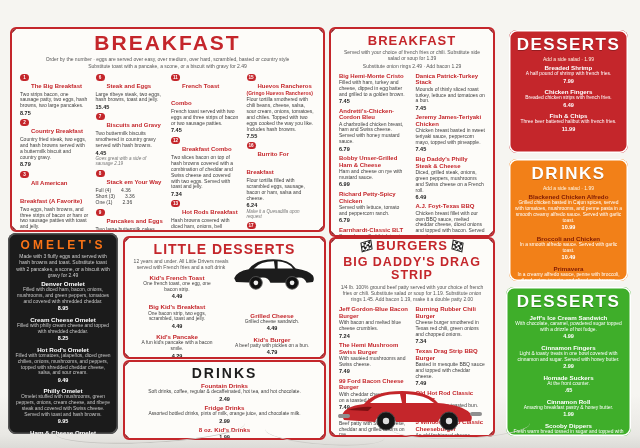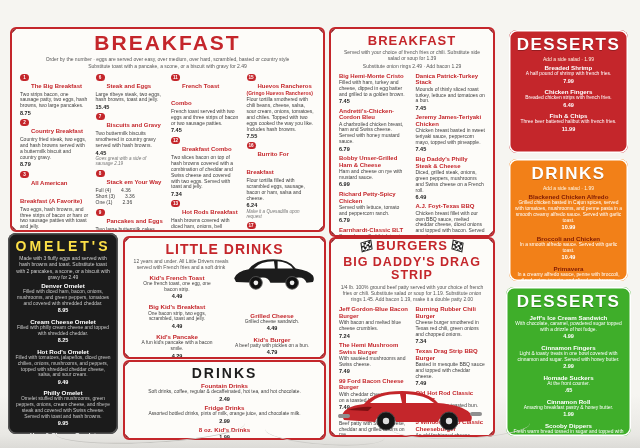--- a/index.html
+++ b/index.html
@@ -18,21 +18,21 @@
   .cdot.bl{left:-3px;bottom:-3px}.cdot.br{right:-3px;bottom:-3px}
   
   .t-red{color:var(--red,#c4262b);}
   h1,h2{margin:0;text-align:center;font-weight:bold;letter-spacing:1px;}
   .title-breakfast{font-size:21px;margin-top:2px;letter-spacing:2px;}
   .title-sandwiches{font-size:13px;margin-top:4px;}
   .title-burgers1{font-size:12.5px;margin-top:3px;line-height:1.05;}
   .title-burgers2{font-size:13px;line-height:1.1;display:flex;align-items:center;justify-content:center;gap:4px;}
   .title-drinks{font-size:14px;color:#1e1e1e;margin-top:3px;letter-spacing:2px;text-align:center;}
   .title-white{color:#fff;font-size:17px;margin-top:5px;letter-spacing:1.5px;text-shadow:0 1px 0 rgba(0,0,0,.25);}
-  .title-omelets{color:#fde047;font-size:14px;margin-top:5px;letter-spacing:3px;}
+  .title-omelets{color:#f97316;font-size:12px;margin-top:5px;letter-spacing:3px;}
   .title-ld{font-size:14px;margin-top:3px;letter-spacing:1px;}
   .note{font-size:5px;color:#555;text-align:center;margin:1px 8px 2px;line-height:1.25;}
   .note-white{color:#fdf3e2;}
   
   .cols{display:flex;gap:7px;padding:2px 8px 4px;align-items:flex-start;}
   .col{flex:1;min-width:0;}
   .mi{margin:0 0 3.5px;}
   .mi-head{line-height:1.1;}
   .num{display:inline-block;min-width:7px;height:7px;padding:0 1px;background:var(--red,#c4262b);
        color:#fff;border-radius:5px;font-size:4.6px;line-height:7px;text-align:center;font-weight:bold;margin-right:2px;vertical-align:top;}
@@ -403,21 +403,21 @@
 
       </div>
     </div>
 </section>
 
 <section class="panel" id="littledrivers">
   <i class="cdot tl"></i>
     <i class="cdot tr"></i>
   <i class="cdot bl"></i>
     <i class="cdot br"></i>
-  <h2 class="t-red title-ld">LITTLE DRINKS</h2>
+  <h2 class="t-red title-ld">LITTLE DESSERTS</h2>
   <p class="note" style="margin-right:95px">12 years and under. All Little Drivers meals served with French fries and a soft drink</p>
   <svg class="car-kids" viewBox="0 0 100 42" aria-hidden="true">
     <path d="M6 28 q3 -8 16 -10 q8 -11 27 -11 q18 0 25 10 q15 2 19 8 q2 4 0 7 l-7 1 a9 9 0 0 0 -17 0 l-23 0 a9 9 0 0 0 -17 0 l-21 -1 z" fill="#1c1c1c"></path>
     <path d="M28 17 q7 -8 22 -8 l1 8 z" fill="#fff"></path>
     <path d="M54 9 q12 1 17 8 l-17 0 z" fill="#fff"></path>
     <circle cx="30" cy="33" r="7" fill="#111" stroke="#555" stroke-width="1"></circle>
     <circle cx="30" cy="33" r="2.6" fill="#eee"></circle>
     <circle cx="70" cy="33" r="7" fill="#111" stroke="#555" stroke-width="1"></circle>
     <circle cx="70" cy="33" r="2.6" fill="#eee"></circle>
   </svg>

